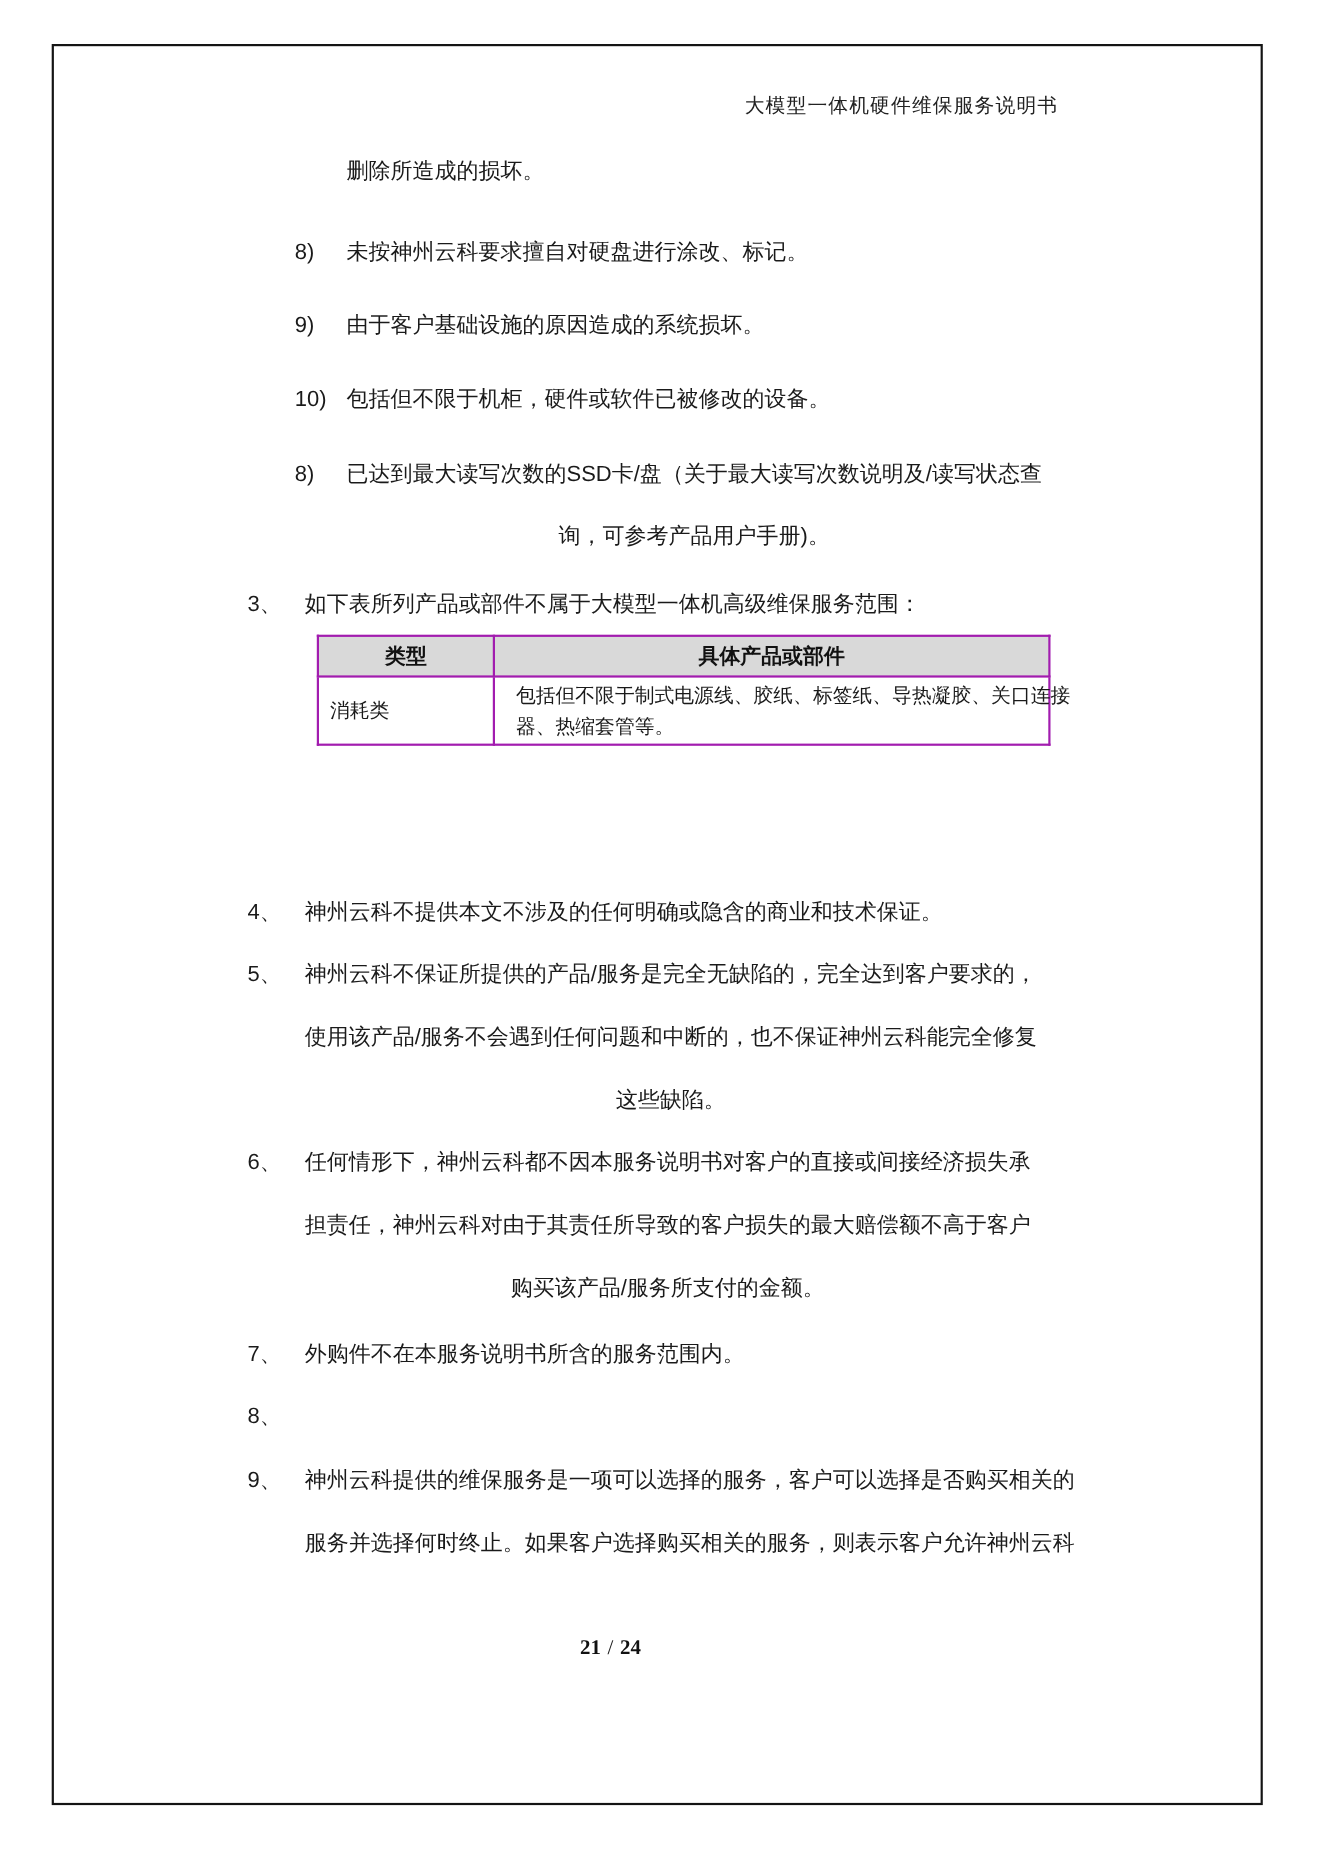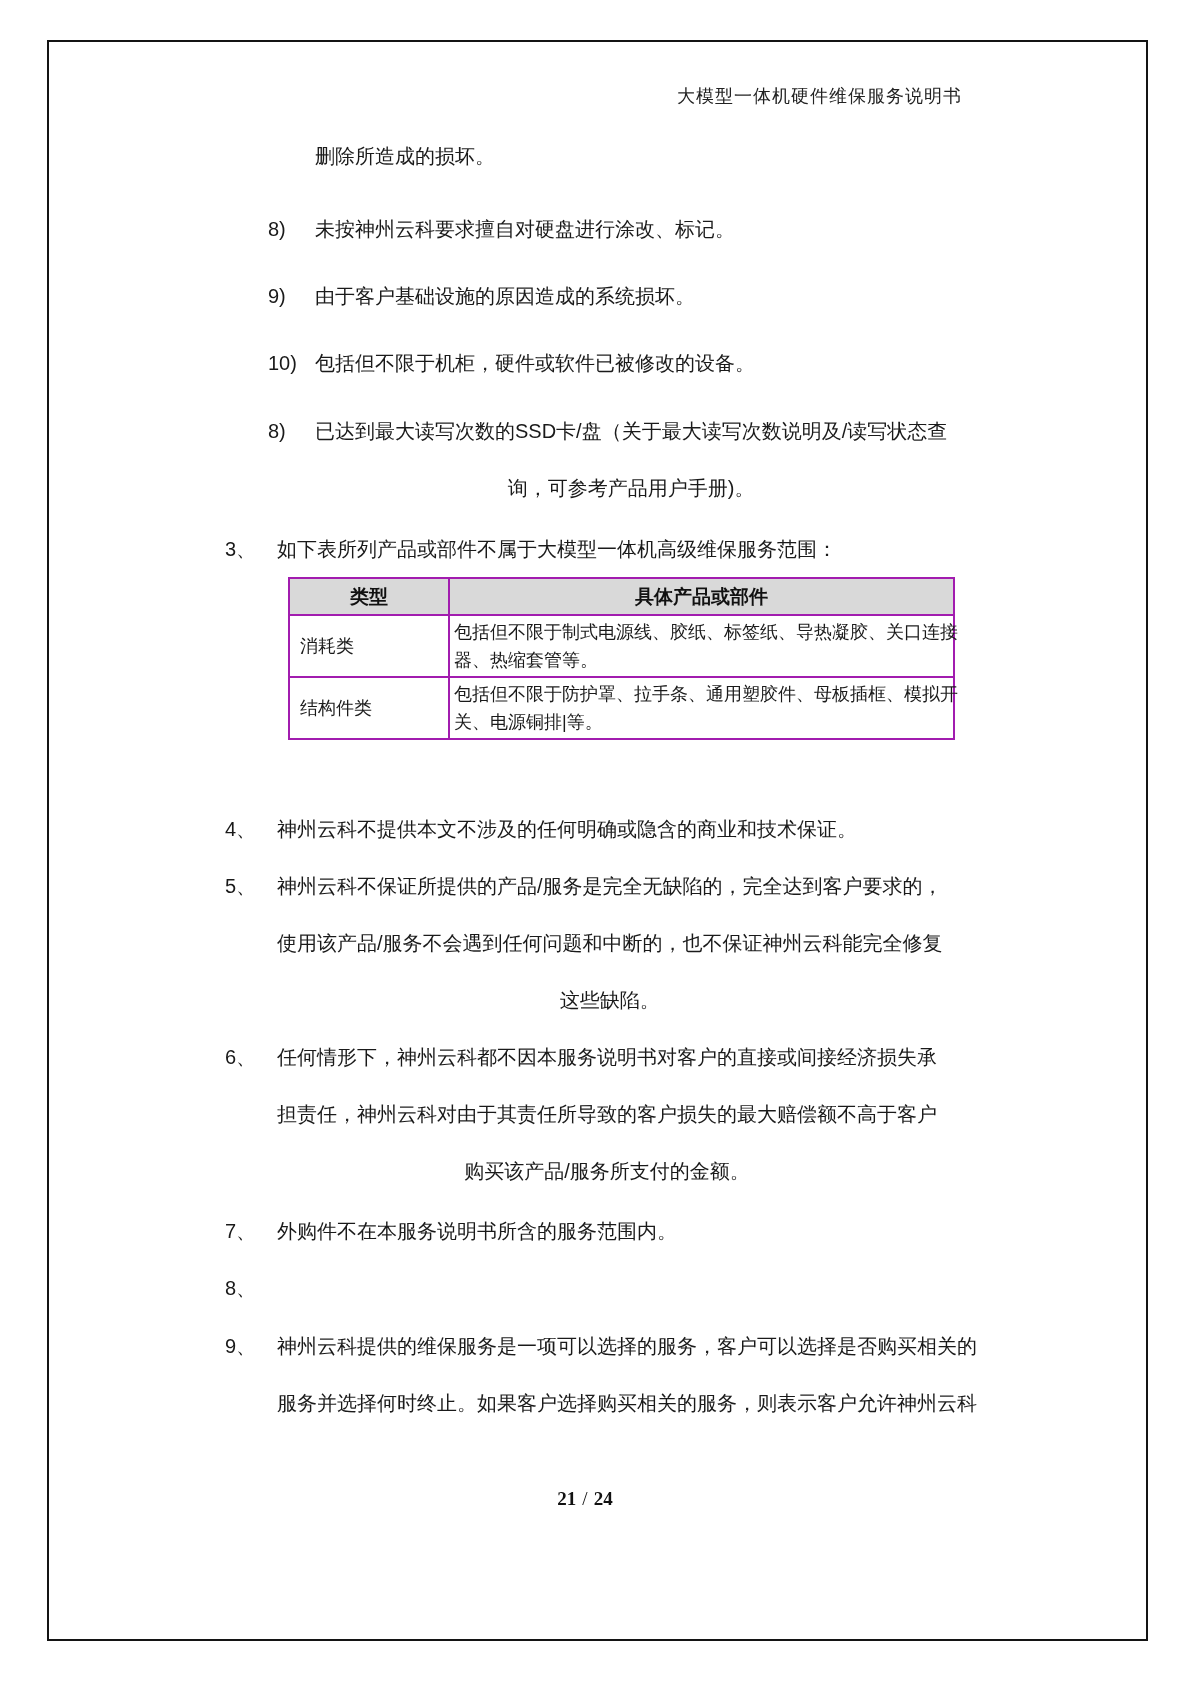--- a/index.html
+++ b/index.html
@@ -24,25 +24,25 @@
     position:absolute;left:288px;top:577px;width:667px;
     border-collapse:collapse;table-layout:fixed;
   }
   .doc-table th,.doc-table td{border:2px solid #a21caf;box-sizing:border-box;}
   .doc-table th{
     background:#d9d9d9;font-size:19px;font-weight:bold;text-align:center;
     height:37px;padding:0;color:#111;
   }
   .doc-table td{font-size:18px;color:#1a1a1a;}
   .doc-table td.cat{padding:0 4px 0 10px;vertical-align:middle;white-space:nowrap;margin-left:16px;}
-  .doc-table td.desc{height:60px;padding:2px 4px;vertical-align:middle;}
+  .doc-table td.desc{height:60px;padding:2px 19px;vertical-align:middle;}
   .doc-table .tline{line-height:28px;white-space:nowrap;}
   .footer{
     position:absolute;top:1485px;left:0;width:1110px;text-align:center;
-    font-family:"Liberation Serif",serif;font-size:19px;line-height:28px;color:#111;margin-left:30px;
+    font-family:"Liberation Serif",serif;font-size:19px;line-height:28px;color:#111;
   }
   .footer .pg{font-weight:bold;}
   .footer .sep{font-weight:normal;padding:0 6px;}
 </style>
 </head>
 <body>
 
 <div class="page">
   <div class="frame"></div>
 
@@ -101,27 +101,20 @@
         </tr>
       </thead>
     <tbody id="table-body">
         <tr>
           <td class="cat">消耗类</td>
           <td class="desc">
             <div class="tline">包括但不限于制式电源线、胶纸、标签纸、导热凝胶、关口连接</div>
             <div class="tline">器、热缩套管等。</div>
           </td>
         </tr>
-        <tr>
-          <td class="cat">结构件类</td>
-          <td class="desc">
-            <div class="tline">包括但不限于防护罩、拉手条、通用塑胶件、母板插框、模拟开</div>
-            <div class="tline">关、电源铜排|等。</div>
-          </td>
-        </tr>
       </tbody>
   </table>
 
   <div id="main-list">
       <div class="item" style="left: 225px; top: 801px;">
         <span class="num" style="width: 52px;">4、</span>
         <div class="lines">
           <div class="line">神州云科不提供本文不涉及的任何明确或隐含的商业和技术保证。</div>
         </div>
       </div>

